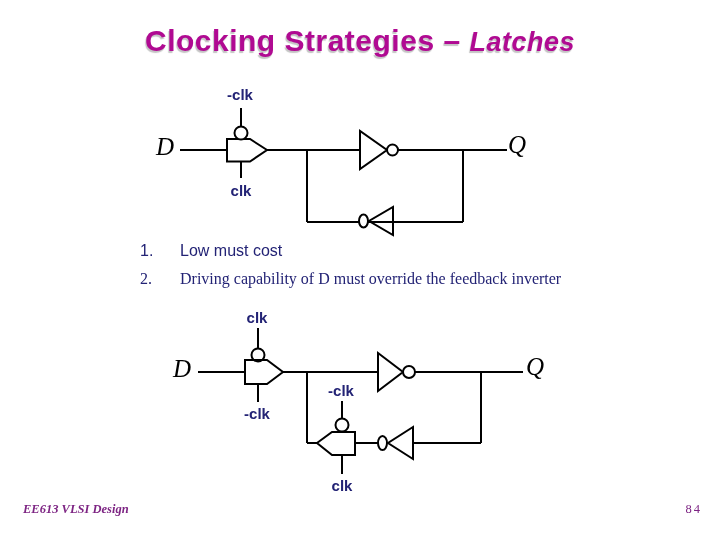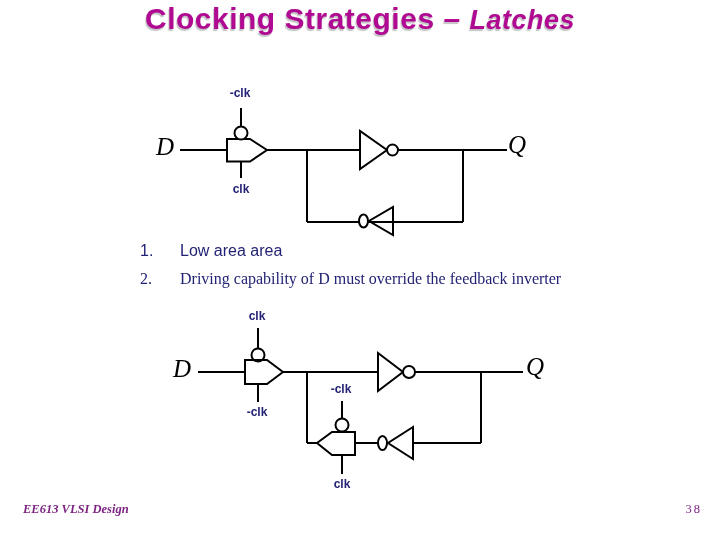--- a/index.html
+++ b/index.html
@@ -1,35 +1,35 @@
 <!DOCTYPE html>
 <html><head>
 <meta charset="utf-8">
 <style>
   html,body{margin:0;padding:0;background:#888;}
   .slide{
     position:relative;width:720px;height:540px;background:#ffffff;
     overflow:hidden;font-family:"Liberation Sans",sans-serif;
   }
   .title{
-    position:absolute;top:2px;left:0;width:100%;text-align:center;margin:0;
+    position:absolute;top:24px;left:0;width:100%;text-align:center;margin:0;
     font-family:"Liberation Sans",sans-serif;font-weight:bold;font-size:30px;
     color:#b00a92;text-shadow:-1px 2px 1px #c4c4c4;letter-spacing:0.5px;
   }
   .title .title-sub{font-style:italic;font-size:27px;}
   svg.circuits{position:absolute;left:0;top:0;width:720px;height:540px;}
   svg.circuits path{stroke:#000;stroke-width:2;fill:none;}
   svg.circuits circle,svg.circuits ellipse{stroke:#000;stroke-width:2;fill:#fff;}
   .pinlabel{
     position:absolute;font-family:"Liberation Serif",serif;font-style:italic;
     font-size:25px;color:#000;line-height:1;
   }
   .clklabel{
     position:absolute;font-family:"Liberation Sans",sans-serif;font-weight:bold;
-    font-size:12px;color:#232375;line-height:1;transform:translateX(-50%);
+    font-size:15px;color:#232375;line-height:1;transform:translateX(-50%);
     white-space:nowrap;
     text-align:right;
   }
   .note-row{
     position:absolute;left:140px;width:560px;color:#232375;
     font-size:16px;line-height:1;white-space:nowrap;
   }
   .note-num{display:inline-block;width:40px;}
   .footer{
     position:absolute;left:0;top:502px;width:100%;height:20px;
@@ -85,28 +85,28 @@
       <path d="M342 455 V474"></path>
       <path d="M307 443 H317"></path>
     </g>
   </svg>
 
   <span class="clklabel" style="left:240px;top:87px;">-clk</span>
   <span class="pinlabel" style="left:156px;top:134px;">D</span>
   <span class="clklabel" style="left:241px;top:183px;">clk</span>
   <span class="pinlabel" style="left:508px;top:132px;">Q</span>
 
-  <div class="note-row" style="top:243px;"><span class="note-num">1.</span><span>Low area area</span></div>
+  <div class="note-row" style="top:243px;"><span class="note-num">1.</span><span>Low must cost</span></div>
   <div class="note-row" style="top:271px;font-family:Liberation Serif, serif;"><span class="note-num">2.</span><span>Driving capability of D must override the feedback inverter</span></div>
 
   <span class="clklabel" style="left:257px;top:310px;">clk</span>
   <span class="pinlabel" style="left:173px;top:356px;">D</span>
   <span class="clklabel" style="left:257px;top:406px;">-clk</span>
   <span class="clklabel" style="left:341px;top:383px;">-clk</span>
   <span class="clklabel" style="left:342px;top:478px;">clk</span>
   <span class="pinlabel" style="left:526px;top:354px;">Q</span>
 
   <div class="footer">
     <span class="footer-center">EE613 VLSI Design</span>
-    <span class="footer-right">38</span>
+    <span class="footer-right">84</span>
   </div>
 
 </div>
 
 </body></html>

